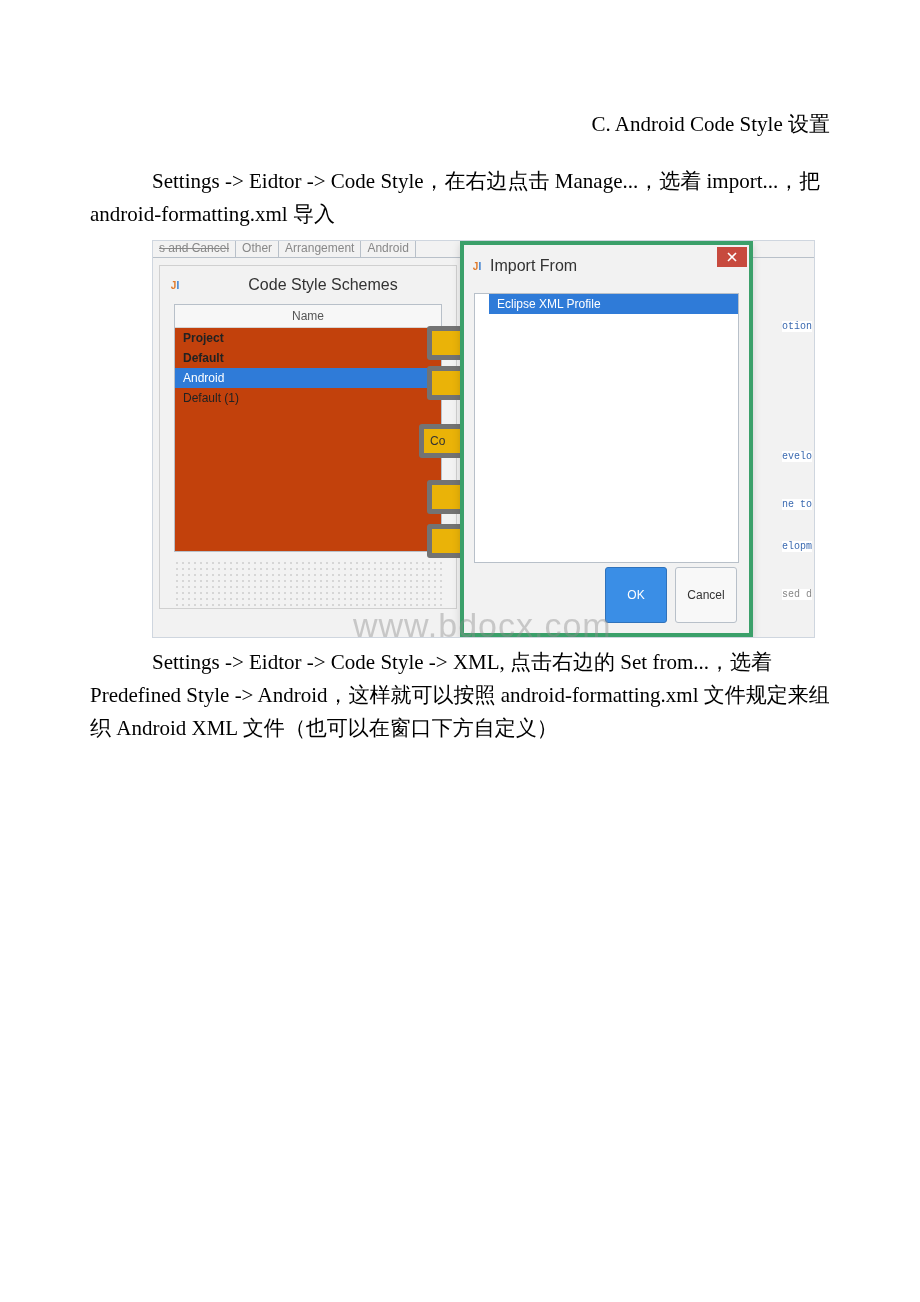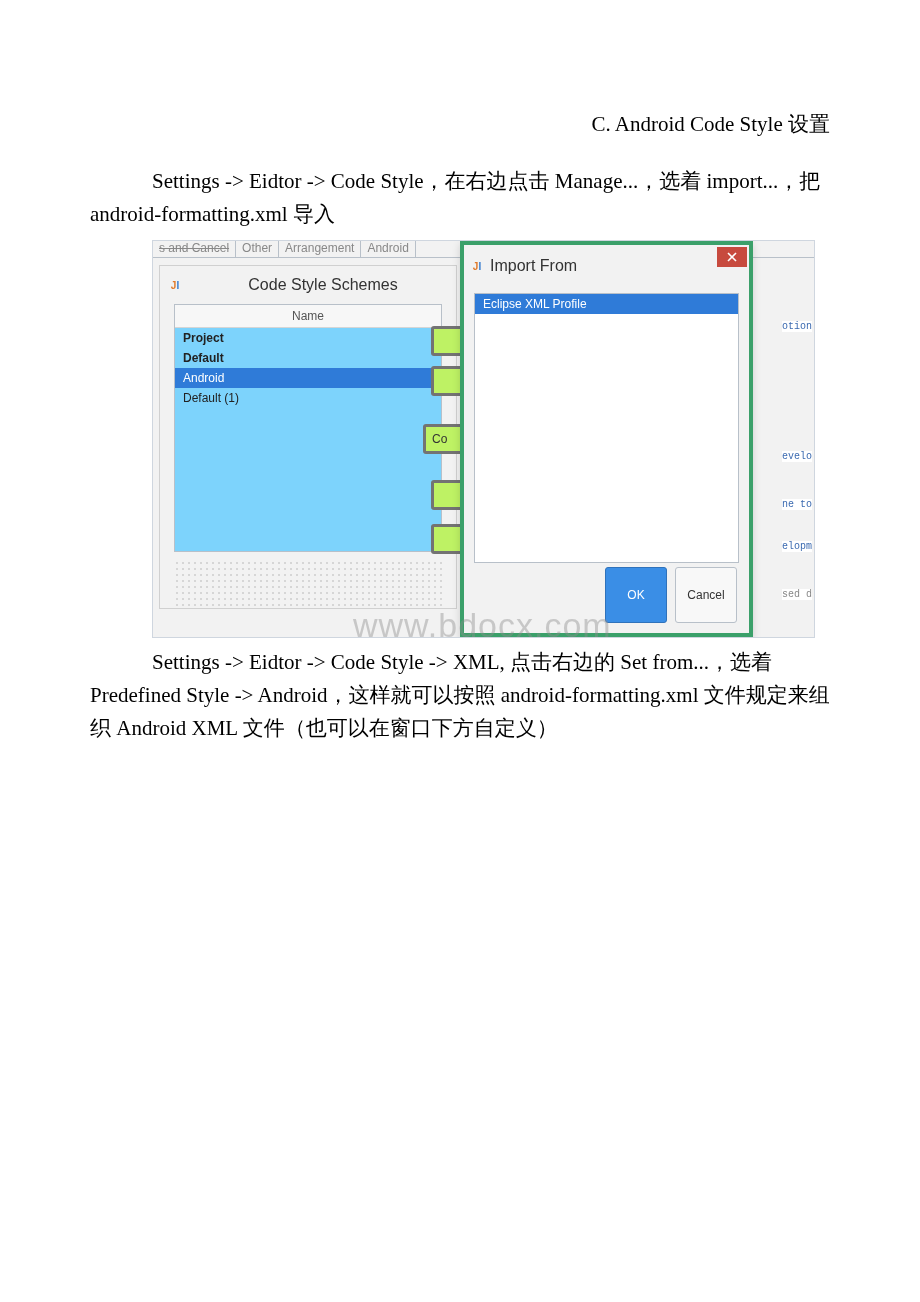--- a/index.html
+++ b/index.html
@@ -86,21 +86,21 @@
     width: 30px;
     text-align: center;
     font-weight: bold;
   }
   .left-title .tlabel {
     flex: 1;
     text-align: center;
   }
   .list-box {
     margin: 0 14px 0 14px;
-    background: #7dd3fc;
+    background: #c2410c;
     border: 1px solid #b8c0c9;
     height: 246px;
   }
   .list-header {
     background: #f7f7f7;
     border-bottom: 1px solid #d5d5d5;
     font-family: Arial, sans-serif;
     font-size: 12px;
     color: #555;
     text-align: center;
@@ -125,22 +125,22 @@
     background-image: radial-gradient(#b4b4b4 0.8px, transparent 0.8px);
     background-size: 6px 6px;
     opacity: 0.45;
   }
   
   .ghost-btn {
     position: absolute;
     right: -15px;
     height: 24px;
     width: 28px;
-    background: #bef264;
-    border: 3px solid #737373;
+    background: #eab308;
+    border: 5px solid #737373;
     border-radius: 3px;
     font-family: Arial, sans-serif;
     font-size: 12px;
     display: flex;
     align-items: center;
     padding-left: 6px;
     color: #333;
   }
   
   .right-modal {
@@ -188,20 +188,21 @@
     background: #ffffff;
     border: 1px solid #b8c0c9;
     height: 268px;
   }
   .right-list-row {
     background: #2f7bd8;
     color: #ffffff;
     font-family: Arial, sans-serif;
     font-size: 12px;
     padding: 3px 8px;
+    margin-left: 14px;
   }
   .btn-row {
     position: absolute;
     bottom: 10px;
     right: 12px;
     display: flex;
     gap: 8px;
   }
   .btn {
     font-family: Arial, sans-serif;

